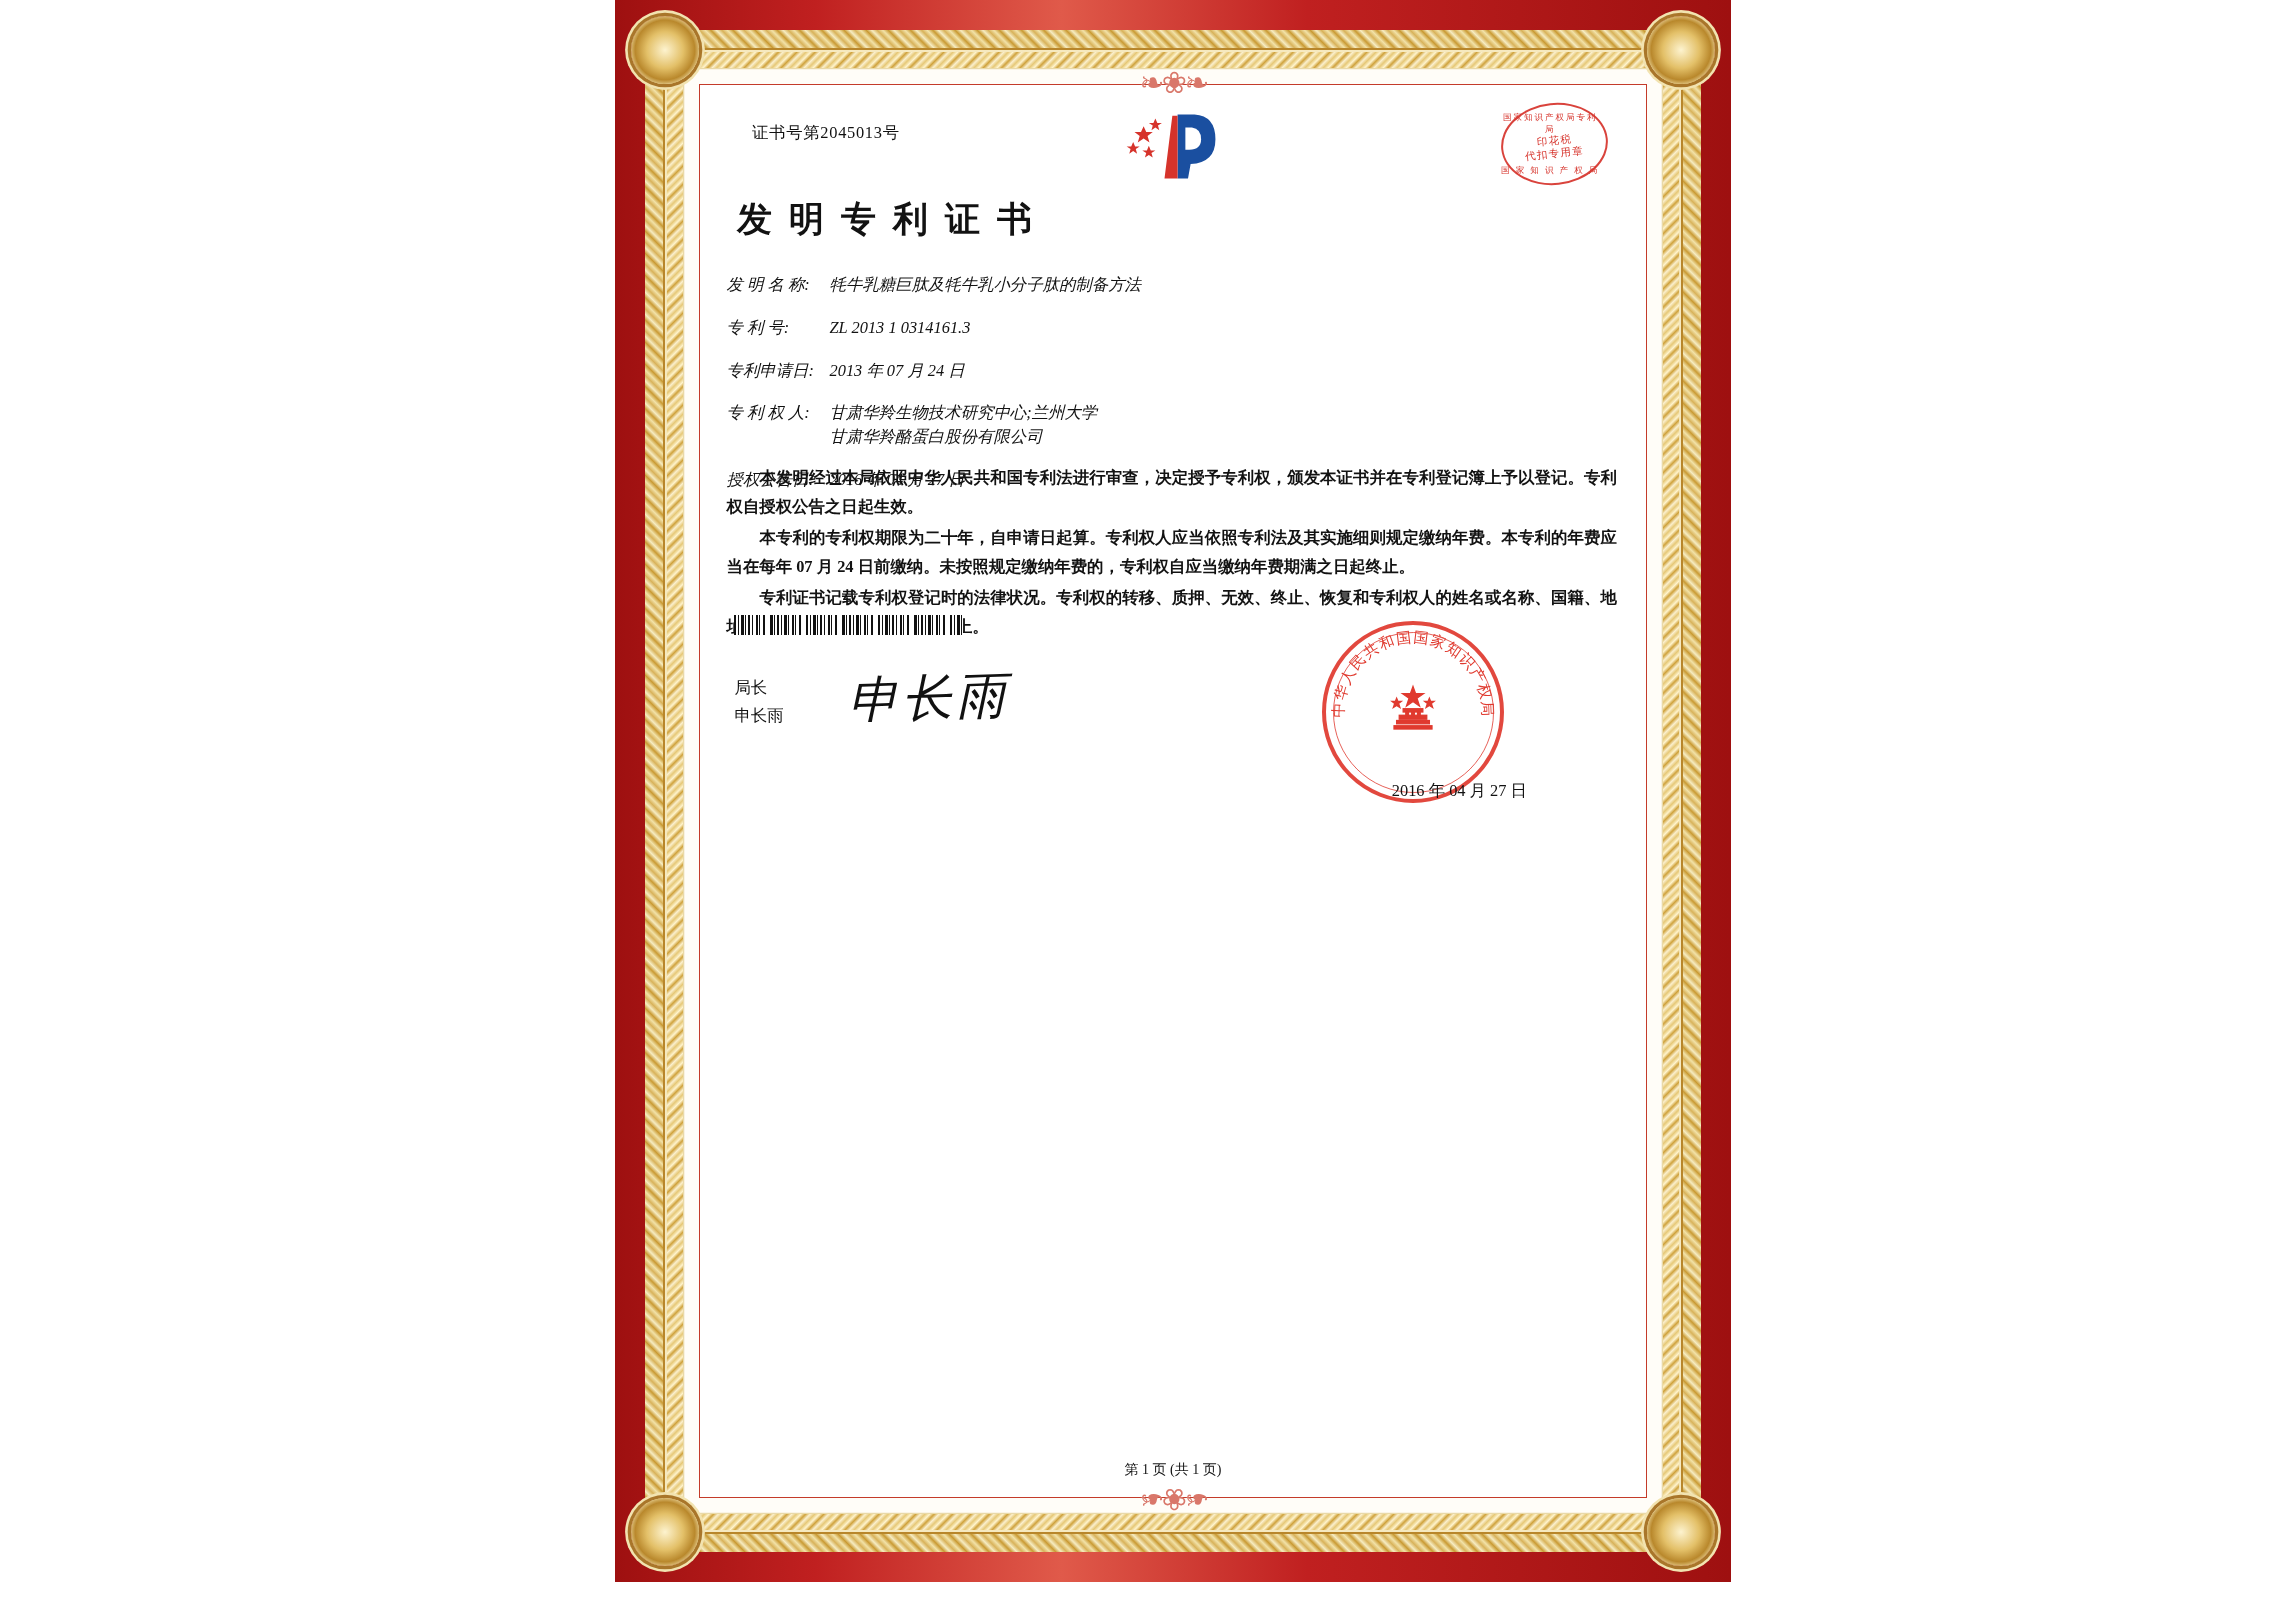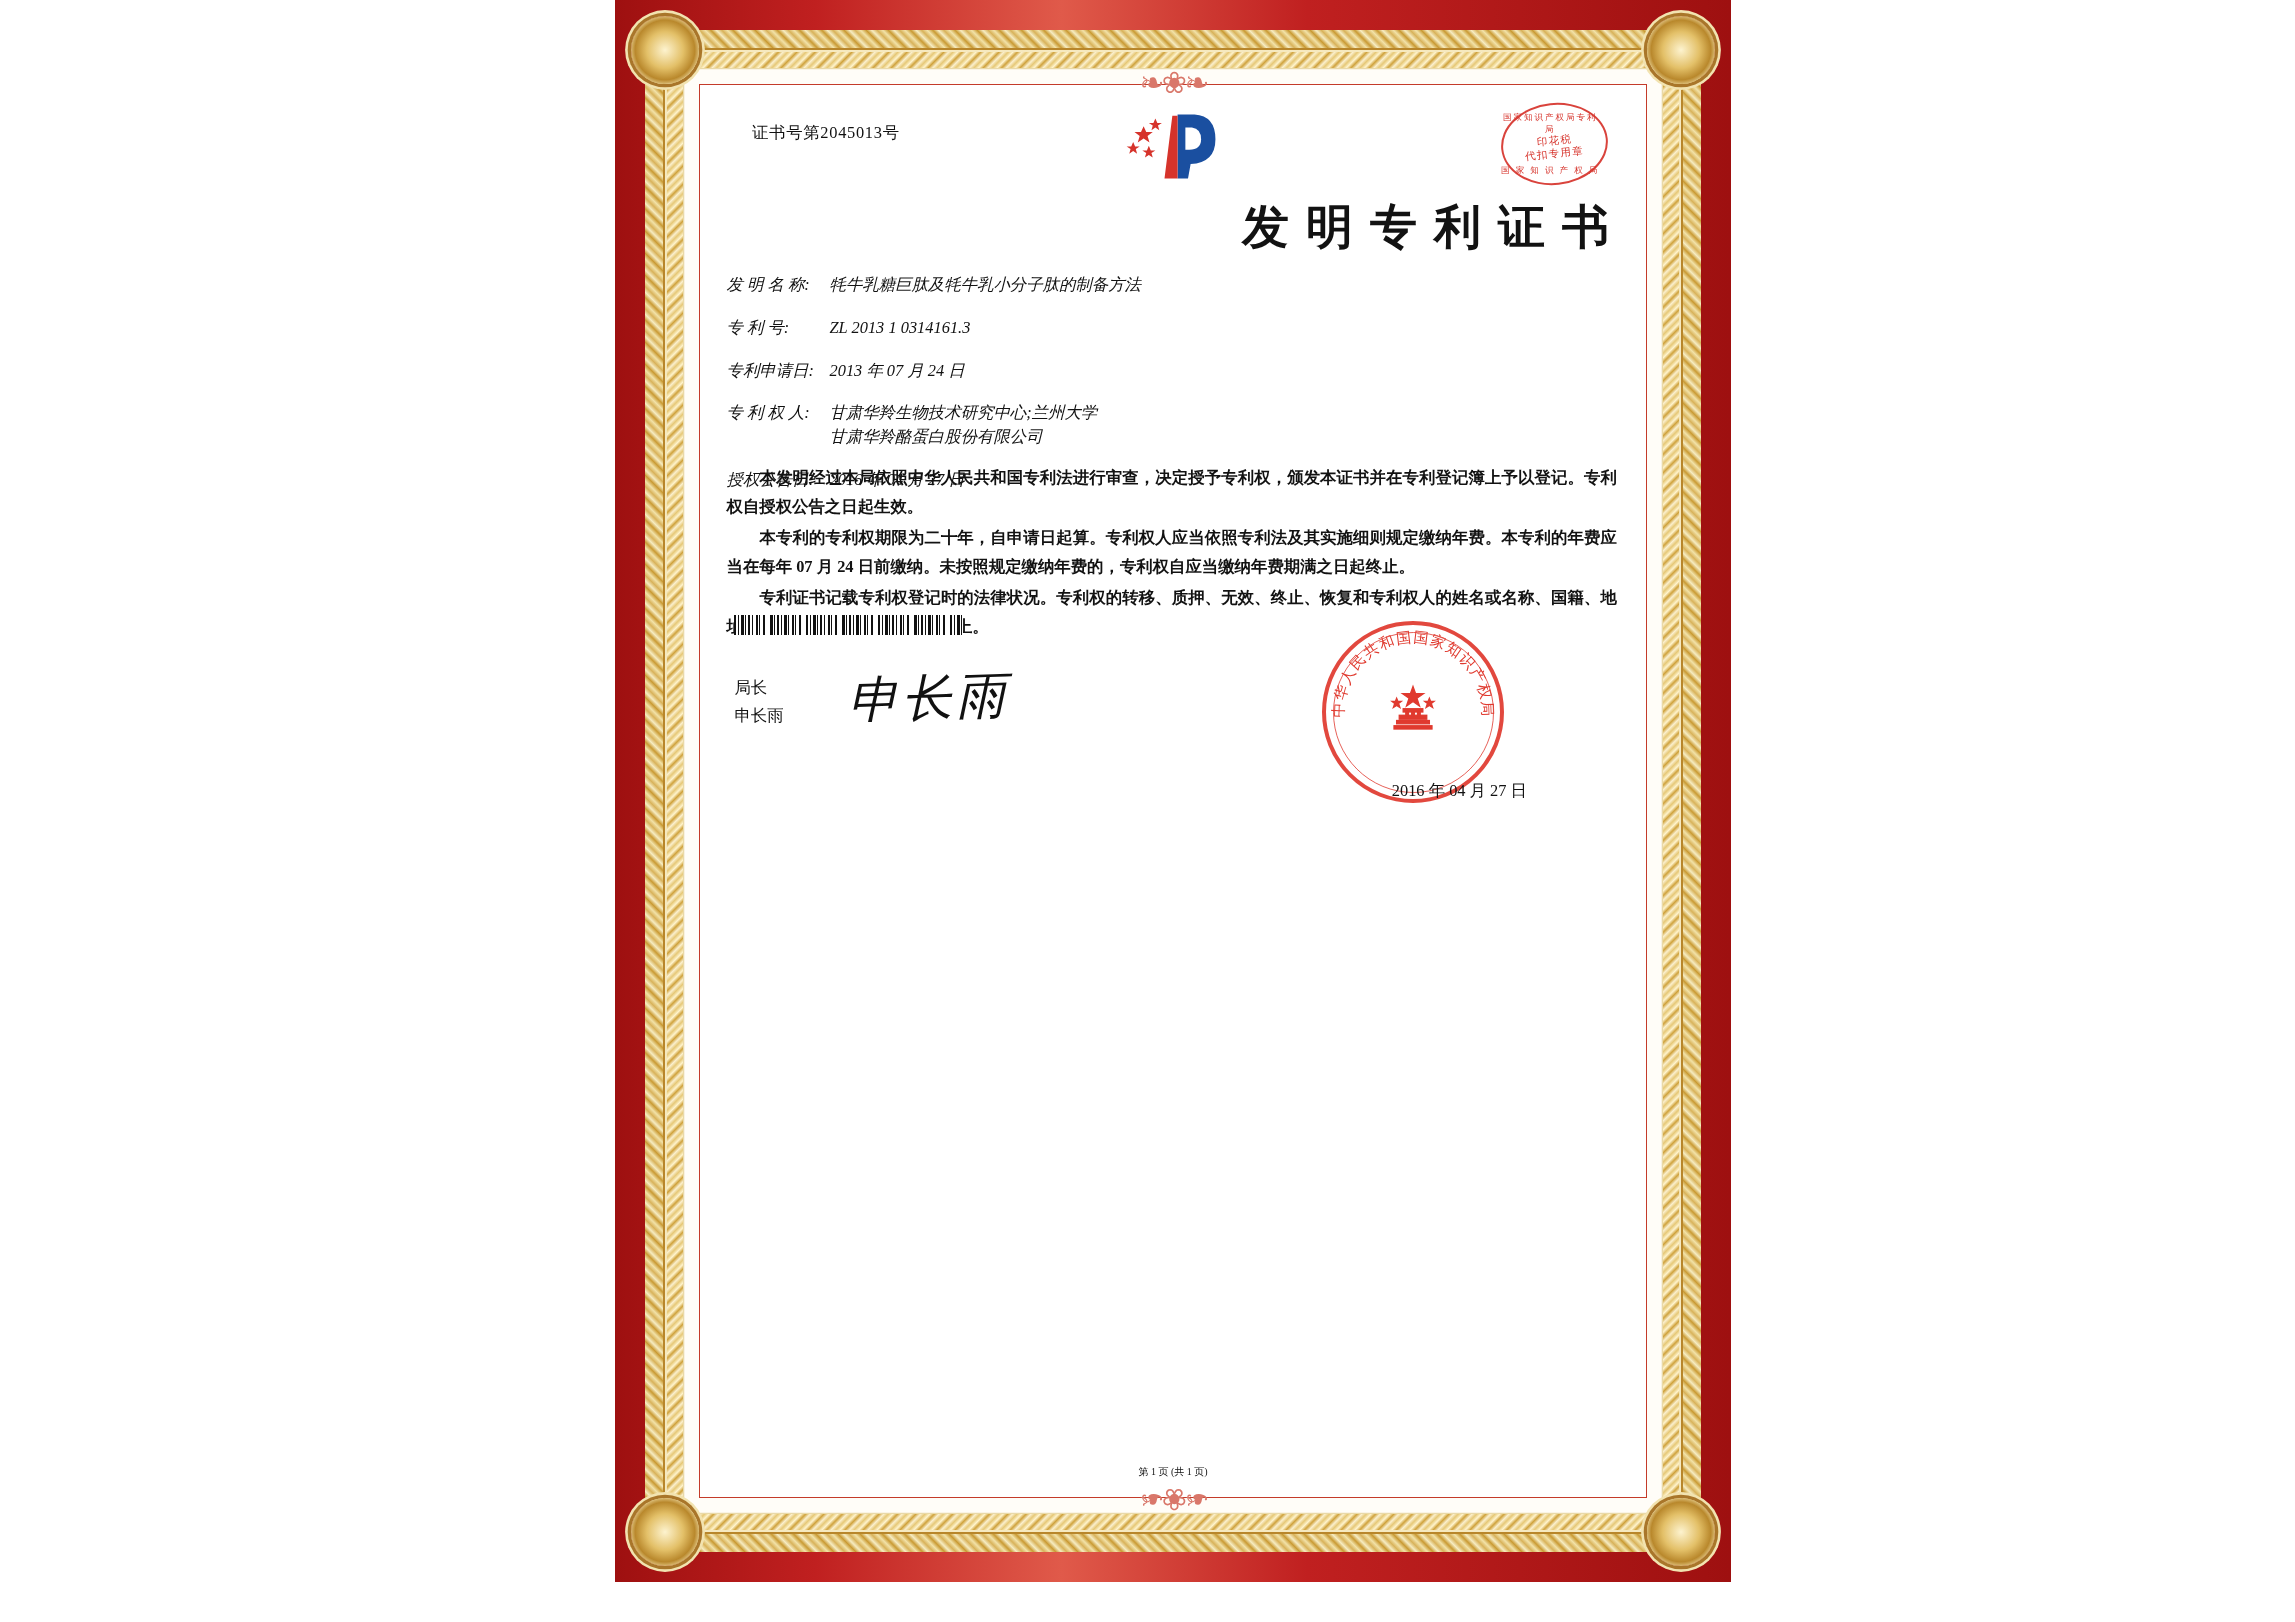--- a/index.html
+++ b/index.html
@@ -158,22 +158,22 @@
     font-size: 8.5px;
     letter-spacing: 2px;
   }
   .stamp-small .arcTop { top: 9.2px; }
   .stamp-small .arcBot { bottom: 7.9px; }
 
   .title {
     position: absolute;
     left: 0; right: 0;
     top: 98px;
-    text-align: right;
-    font-size: 47px;
+    text-align: left;
+    font-size: 35px;
     font-weight: bold;
     letter-spacing: 17px;
     text-indent: 17px;
     color: #121212;
     font-family: "DejaVu Serif", "Liberation Serif", serif;
   }
 
   .fields {
     position: absolute;
     left: 6.5px;
@@ -297,21 +297,21 @@
     font-size: 16.4px;
     color: #121212;
     white-space: nowrap;
   }
 
   .pagefoot {
     position: absolute;
     left: 0; right: 0;
     bottom: 5.2px;
     text-align: center;
-    font-size: 10px;
+    font-size: 14px;
     color: #121212;
   }
 </style>
 </head>
 <body>
 
 <div class="page">
   <div class="cert">
 
     <div class="band-red"></div>

